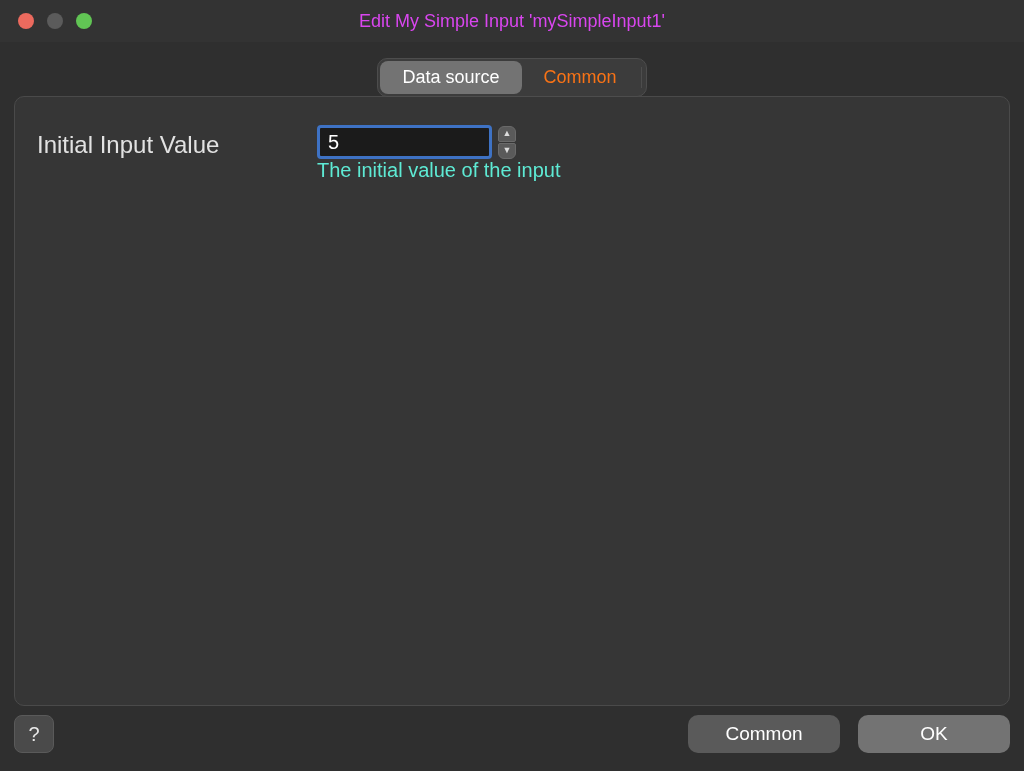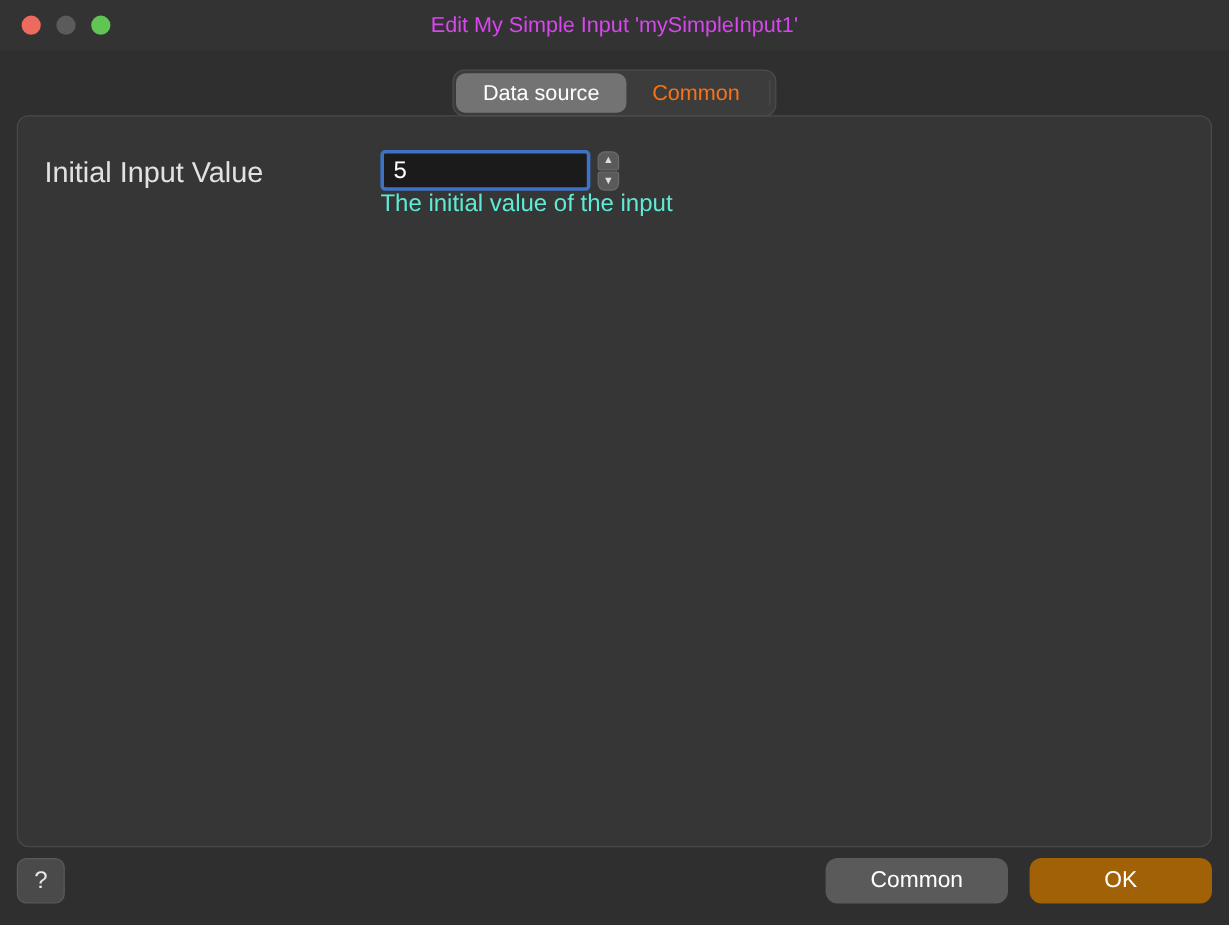--- a/index.html
+++ b/index.html
@@ -175,21 +175,21 @@
     display: flex;
     align-items: center;
     justify-content: center;
     padding: 0 22px;
   }
   .btn.cancel {
     background: #5a5a5a;
     margin-right: 18px;
   }
   .btn.ok {
-    background: #a16207;
+    background: #737373;
   }
 </style>
 </head>
 <body>
 
 <div class="titlebar">
   <div class="traffic">
     <div class="dot red"></div>
     <div class="dot yellow"></div>
     <div class="dot green"></div>

